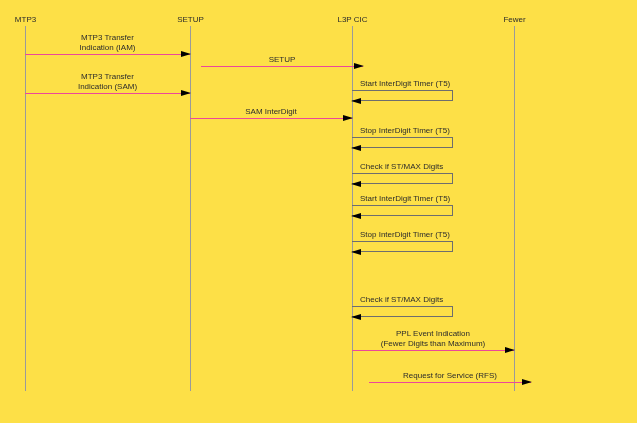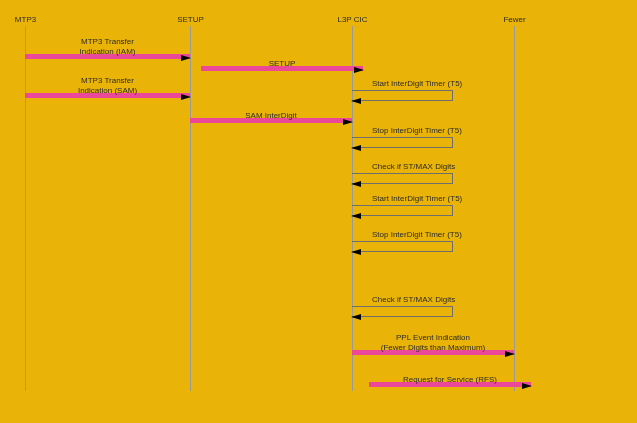--- a/index.html
+++ b/index.html
@@ -1,19 +1,19 @@
 <!DOCTYPE html>
 <html><head>
 <meta charset="utf-8">
 <style>
   html,body{margin:0;padding:0;background:#ffffff;}
   .stage{
     position:relative;
     width:637px;height:423px;
-    background:#eab308;
+    background:#fde047;
     font-family:"Liberation Sans", sans-serif;
     font-size:8px;
     color:#2b2b2b;
     overflow:hidden;
   }
   
   .lifeline{
     position:absolute;
     top:26px;height:365px;width:1px;
     background:#9a9a9a;
@@ -23,21 +23,21 @@
     bottom:calc(100% + 2px);
     left:50%;
     transform:translateX(-50%);
     white-space:nowrap;
     color:#2b2b2b;
   }
   
   .msg{
     position:absolute;
     height:0;
-    border-top:5px solid #ec4899;
+    border-top:1px solid #ec4899;
   }
   .msg .label{
     position:absolute;
     left:0;right:0;bottom:2px;
     text-align:center;
     white-space:pre-line;
     line-height:10px;
   }
   .head-r{
     position:absolute;
@@ -49,21 +49,21 @@
   }
   
   .loop{
     position:absolute;
     left:352px;width:100px;height:9px;
     border:1px solid #6e6e6e;
     border-left:none;
   }
   .loop .label{
     position:absolute;
-    left:20px;
+    left:8px;
     bottom:calc(100% + 3px);
     white-space:nowrap;
   }
   .head-l{
     position:absolute;
     left:-1px;bottom:-4px;
     width:0;height:0;
     border-top:3.5px solid transparent;
     border-bottom:3.5px solid transparent;
     border-right:10px solid #000000;

